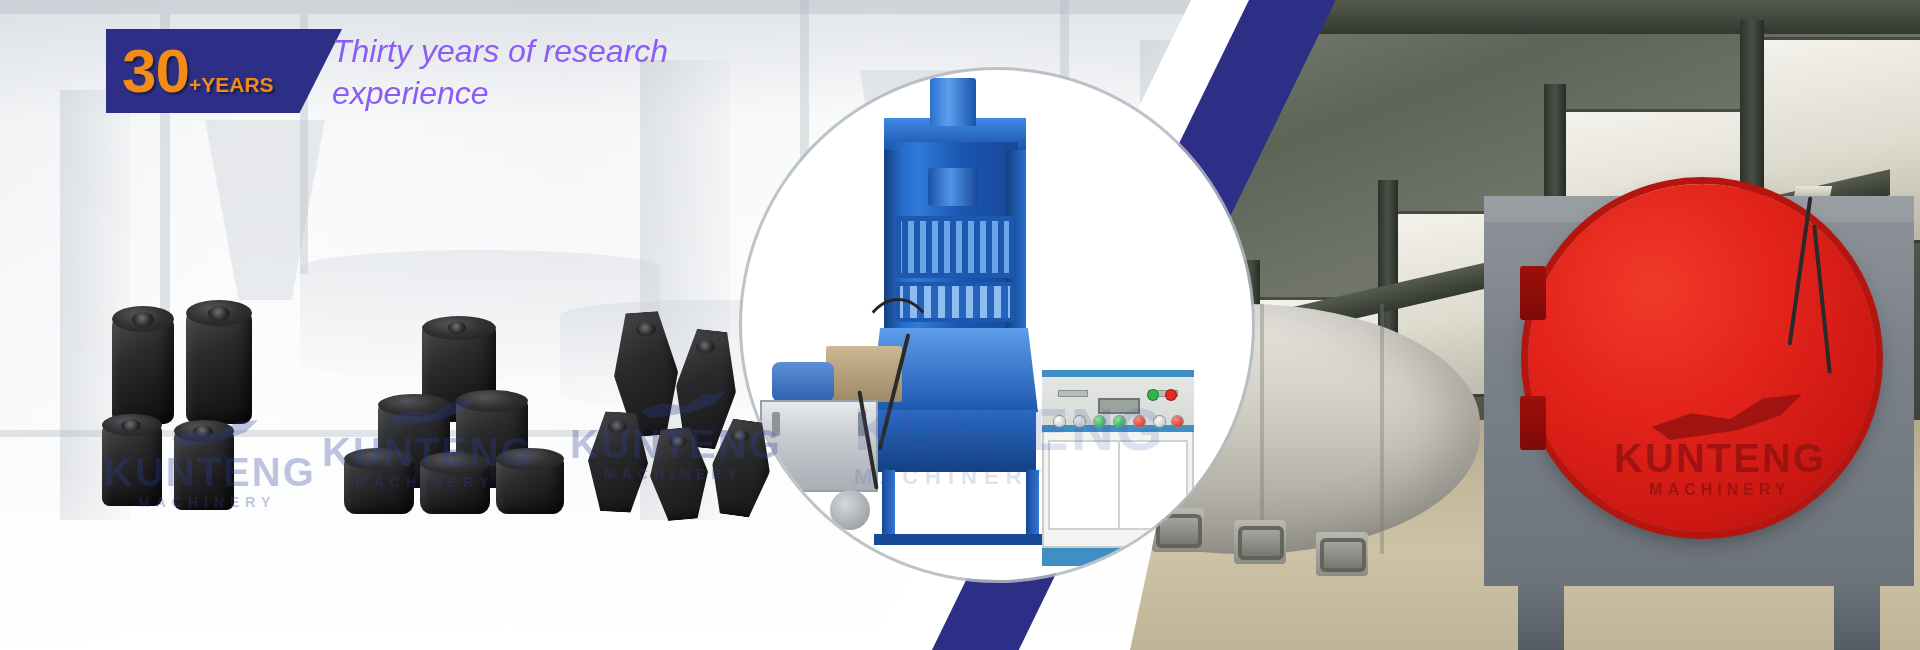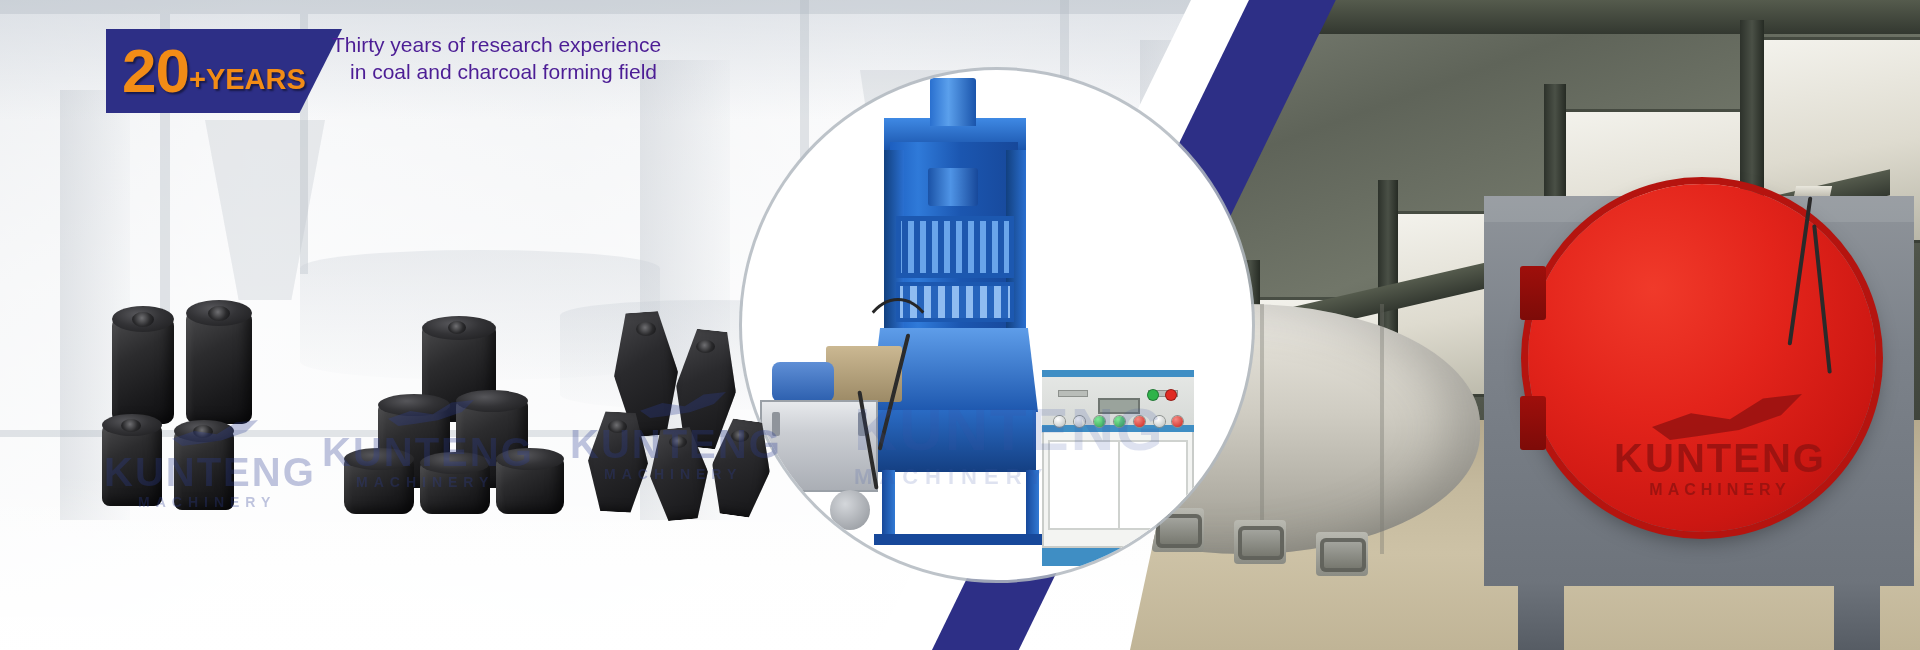--- a/index.html
+++ b/index.html
@@ -434,31 +434,32 @@
     align-items: flex-end;
     padding-left: 16px;
     color: #f28c16;
     text-shadow: 2px 2px 2px rgba(0,0,0,0.45);
   }
   .badge-num {
     font-size: 62px; font-weight: bold; line-height: 0.92;
     letter-spacing: -1px;
   }
   .badge-years {
-    font-size: 29px; font-weight: bold; line-height: 1.4;
+    font-size: 21px; font-weight: bold; line-height: 1.4;
     letter-spacing: 0px;
   }
 
   .tagline {
     position: absolute;
     left: 332px; top: 31px;
     width: 470px;
-    color: #4c1d95;
-    font-size: 21px;
+    color: #8b5cf6;
+    font-size: 32px;
     line-height: 1.30;
+    font-style: italic;
   }
   .tagline .l2 { display: block; padding-left: 18px; }
 
   .headline {
     position: absolute;
     left: 108px; top: 126px;
     width: 600px;
     font-weight: bold;
     font-size: 60px;
     line-height: 1.13;
@@ -665,24 +666,23 @@
   </div>
 
   <div class="wm-bird" style="left:640px;top:392px;"></div>
   <div class="wm" style="left:570px;top:424px;">
     <span class="big">KUNTENG</span>
     <span class="sm">MACHINERY</span>
   </div>
 
   <div class="badge">
     <div class="badge-inner">
-      <span class="badge-num">20</span>
+      <span class="badge-num">30</span>
       <span class="badge-years">+YEARS</span>
     </div>
   </div>
 
   <div class="tagline">
     <span class="l1">Thirty years of research experience</span>
-    <span class="l2">in coal and charcoal forming field</span>
   </div>
 
 
 </div>
 
 </body></html>

